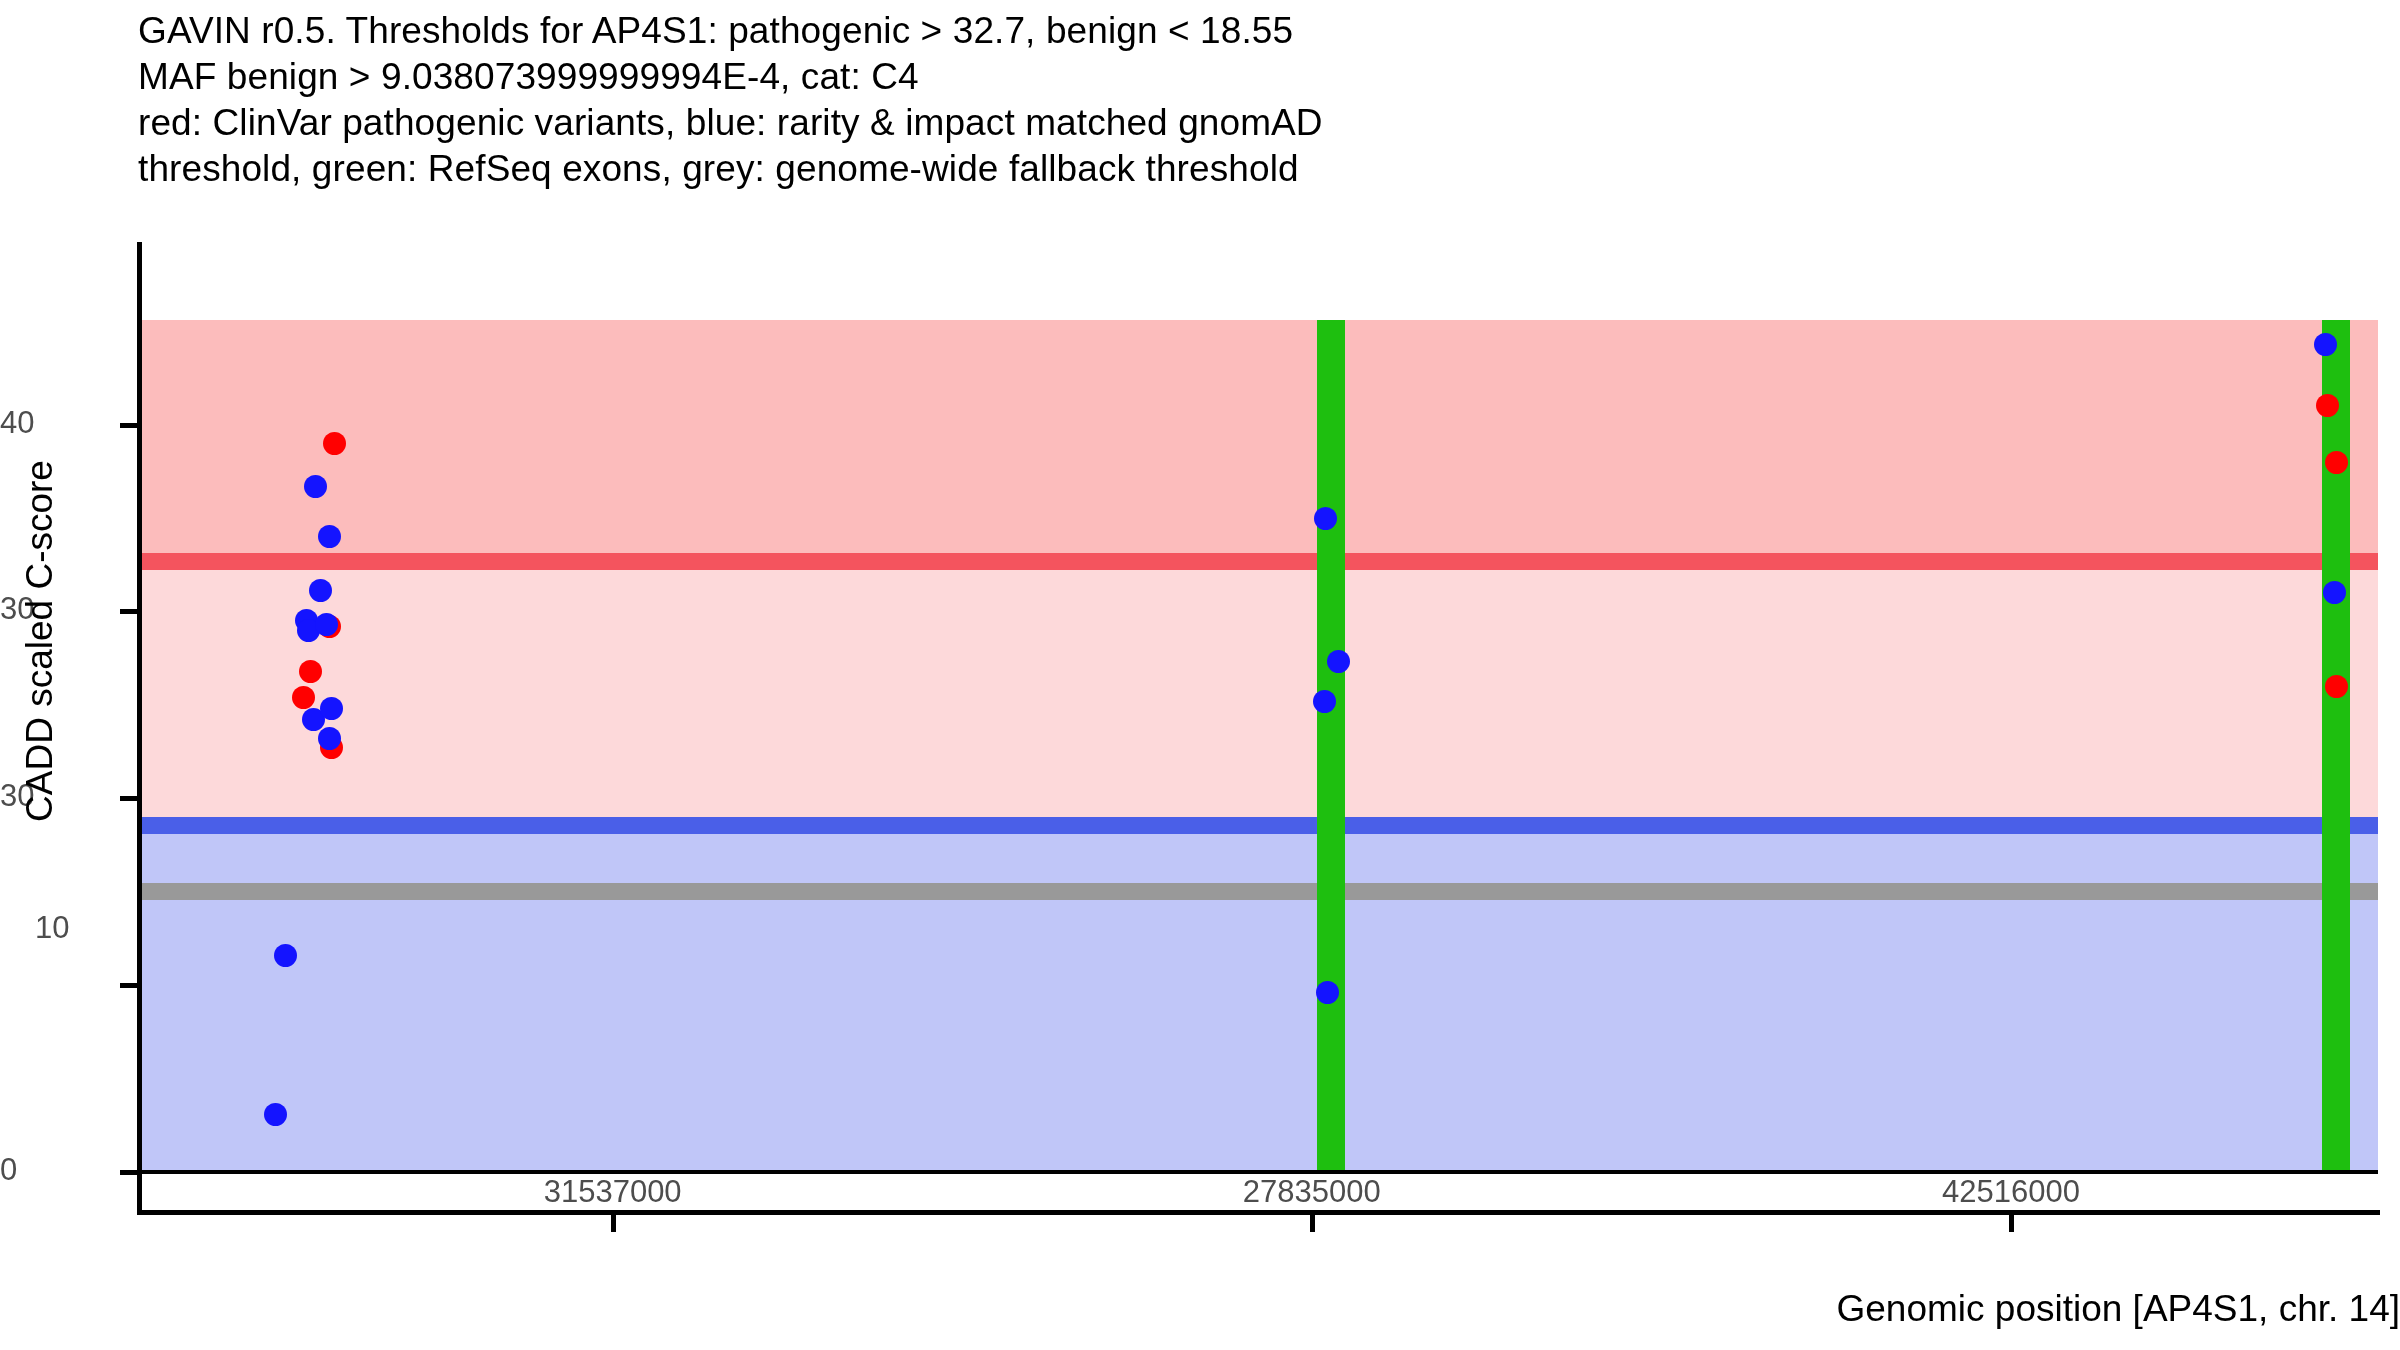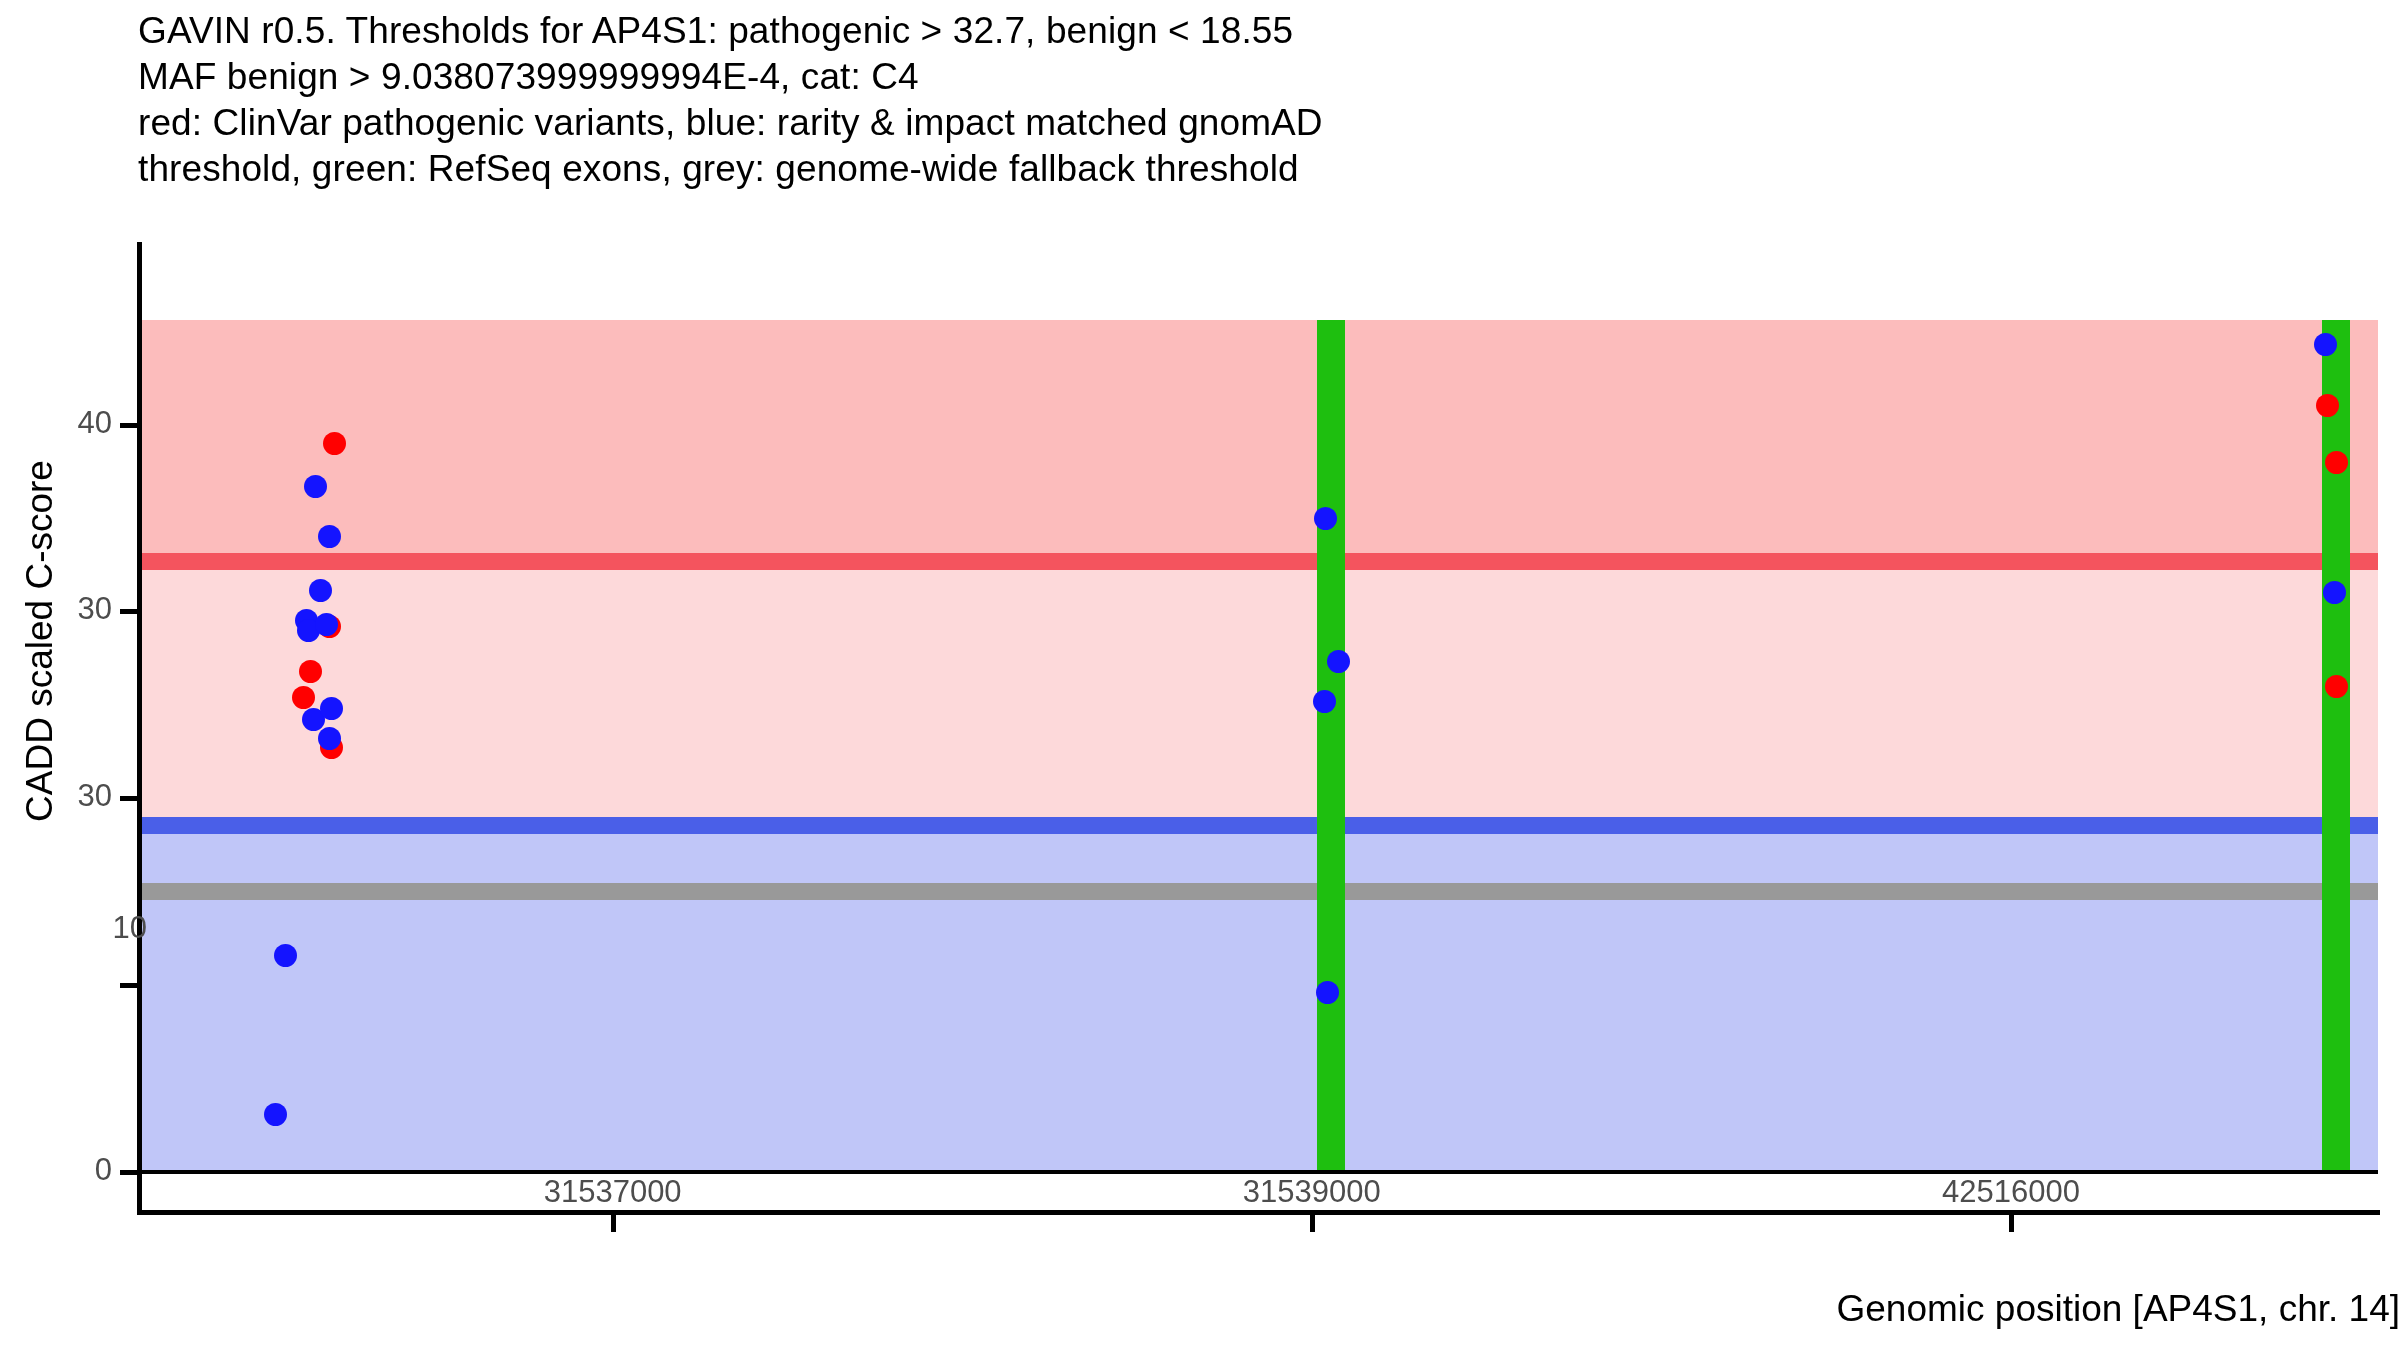--- a/index.html
+++ b/index.html
@@ -110,21 +110,20 @@
     position: absolute;
     width: 17px;
     height: 5px;
     background: #000000;
     left: 120px;
   }
   .ytick-label-wrap {
     position: absolute;
     left: 0;
     width: 112px;
-    text-align: right;
     font-size: 31px;
     color: #4d4d4d;
   }
 
   .xtick-mark {
     position: absolute;
     width: 5px;
     height: 17px;
     background: #000000;
     top: 1215px;
@@ -228,21 +227,21 @@
       <div class="ytick-label-wrap" style="top: 910px; margin-left: 35px;">10</div>
       <div class="ytick-mark" style="top: 796.316px;"></div>
       <div class="ytick-label-wrap" style="top: 778.316px;">30</div>
       <div class="ytick-mark" style="top: 609.474px;"></div>
       <div class="ytick-label-wrap" style="top: 591.474px;">30</div>
       <div class="ytick-mark" style="top: 422.632px;"></div>
       <div class="ytick-label-wrap" style="top: 404.632px;">40</div>
       <div class="xtick-mark" style="left: 610.668px;"></div>
       <div class="xtick-label" style="left: 612.668px;">31537000</div>
       <div class="xtick-mark" style="left: 1309.81px;"></div>
-      <div class="xtick-label" style="left: 1311.81px;">31539000</div>
+      <div class="xtick-label" style="left: 1311.81px;">27835000</div>
       <div class="xtick-mark" style="left: 2008.95px;"></div>
       <div class="xtick-label" style="left: 2010.95px;">42516000</div>
     </div>
 
   <div class="ylab-holder">
     <div class="ylab">CADD scaled C-score</div>
   </div>
   <div class="xlab">Genomic position [AP4S1, chr. 14]</div>
 
 </div>

